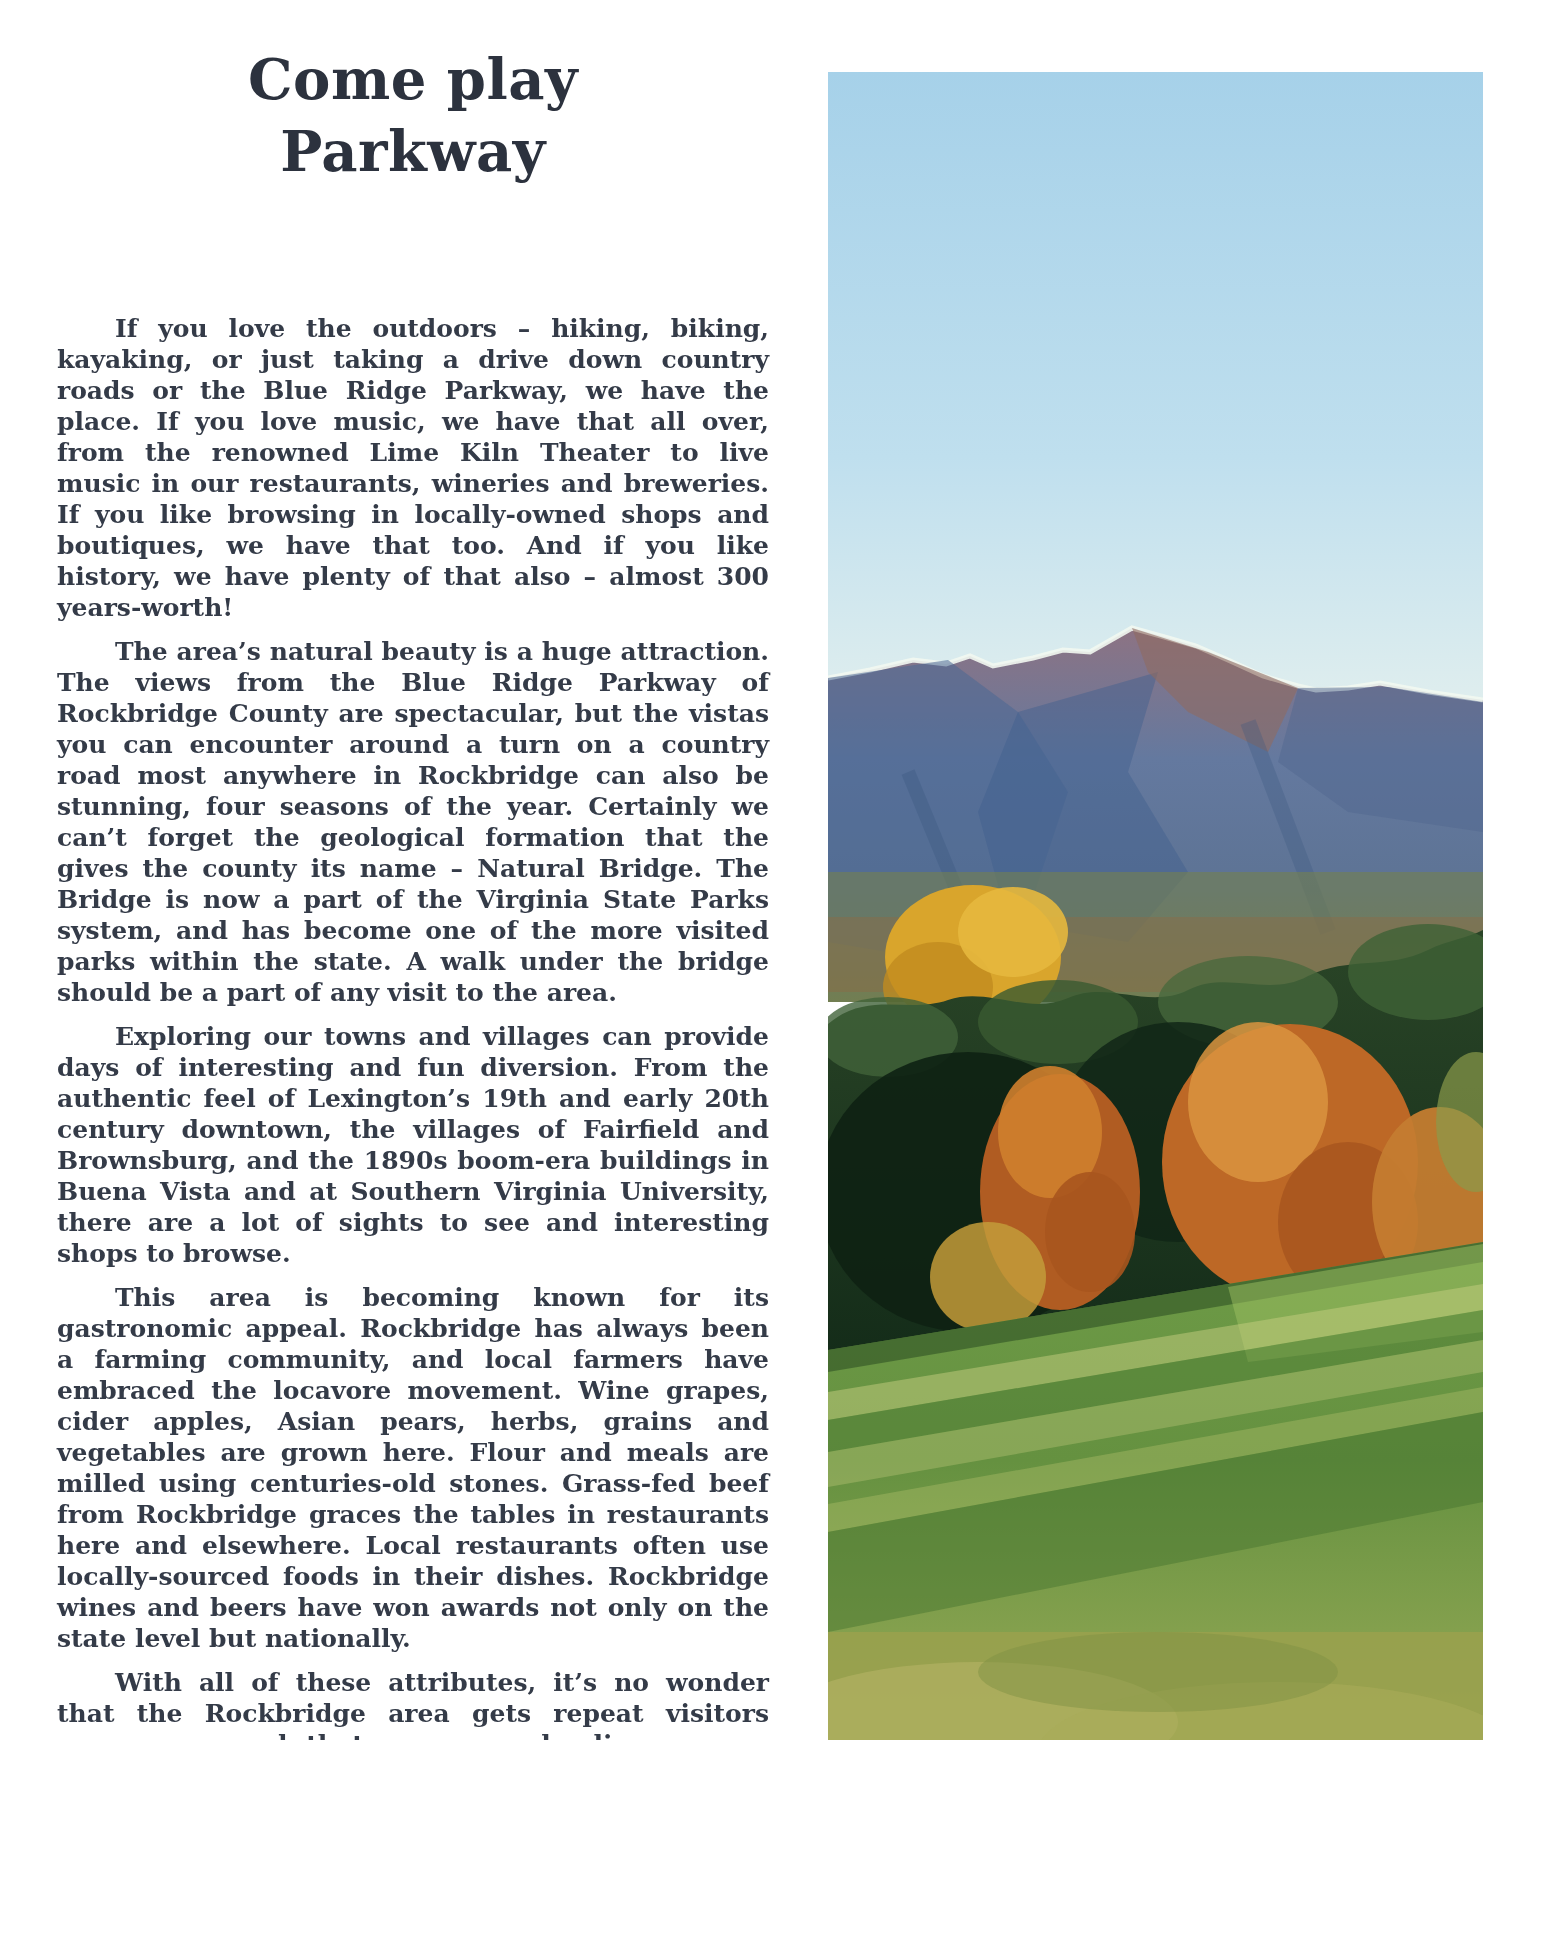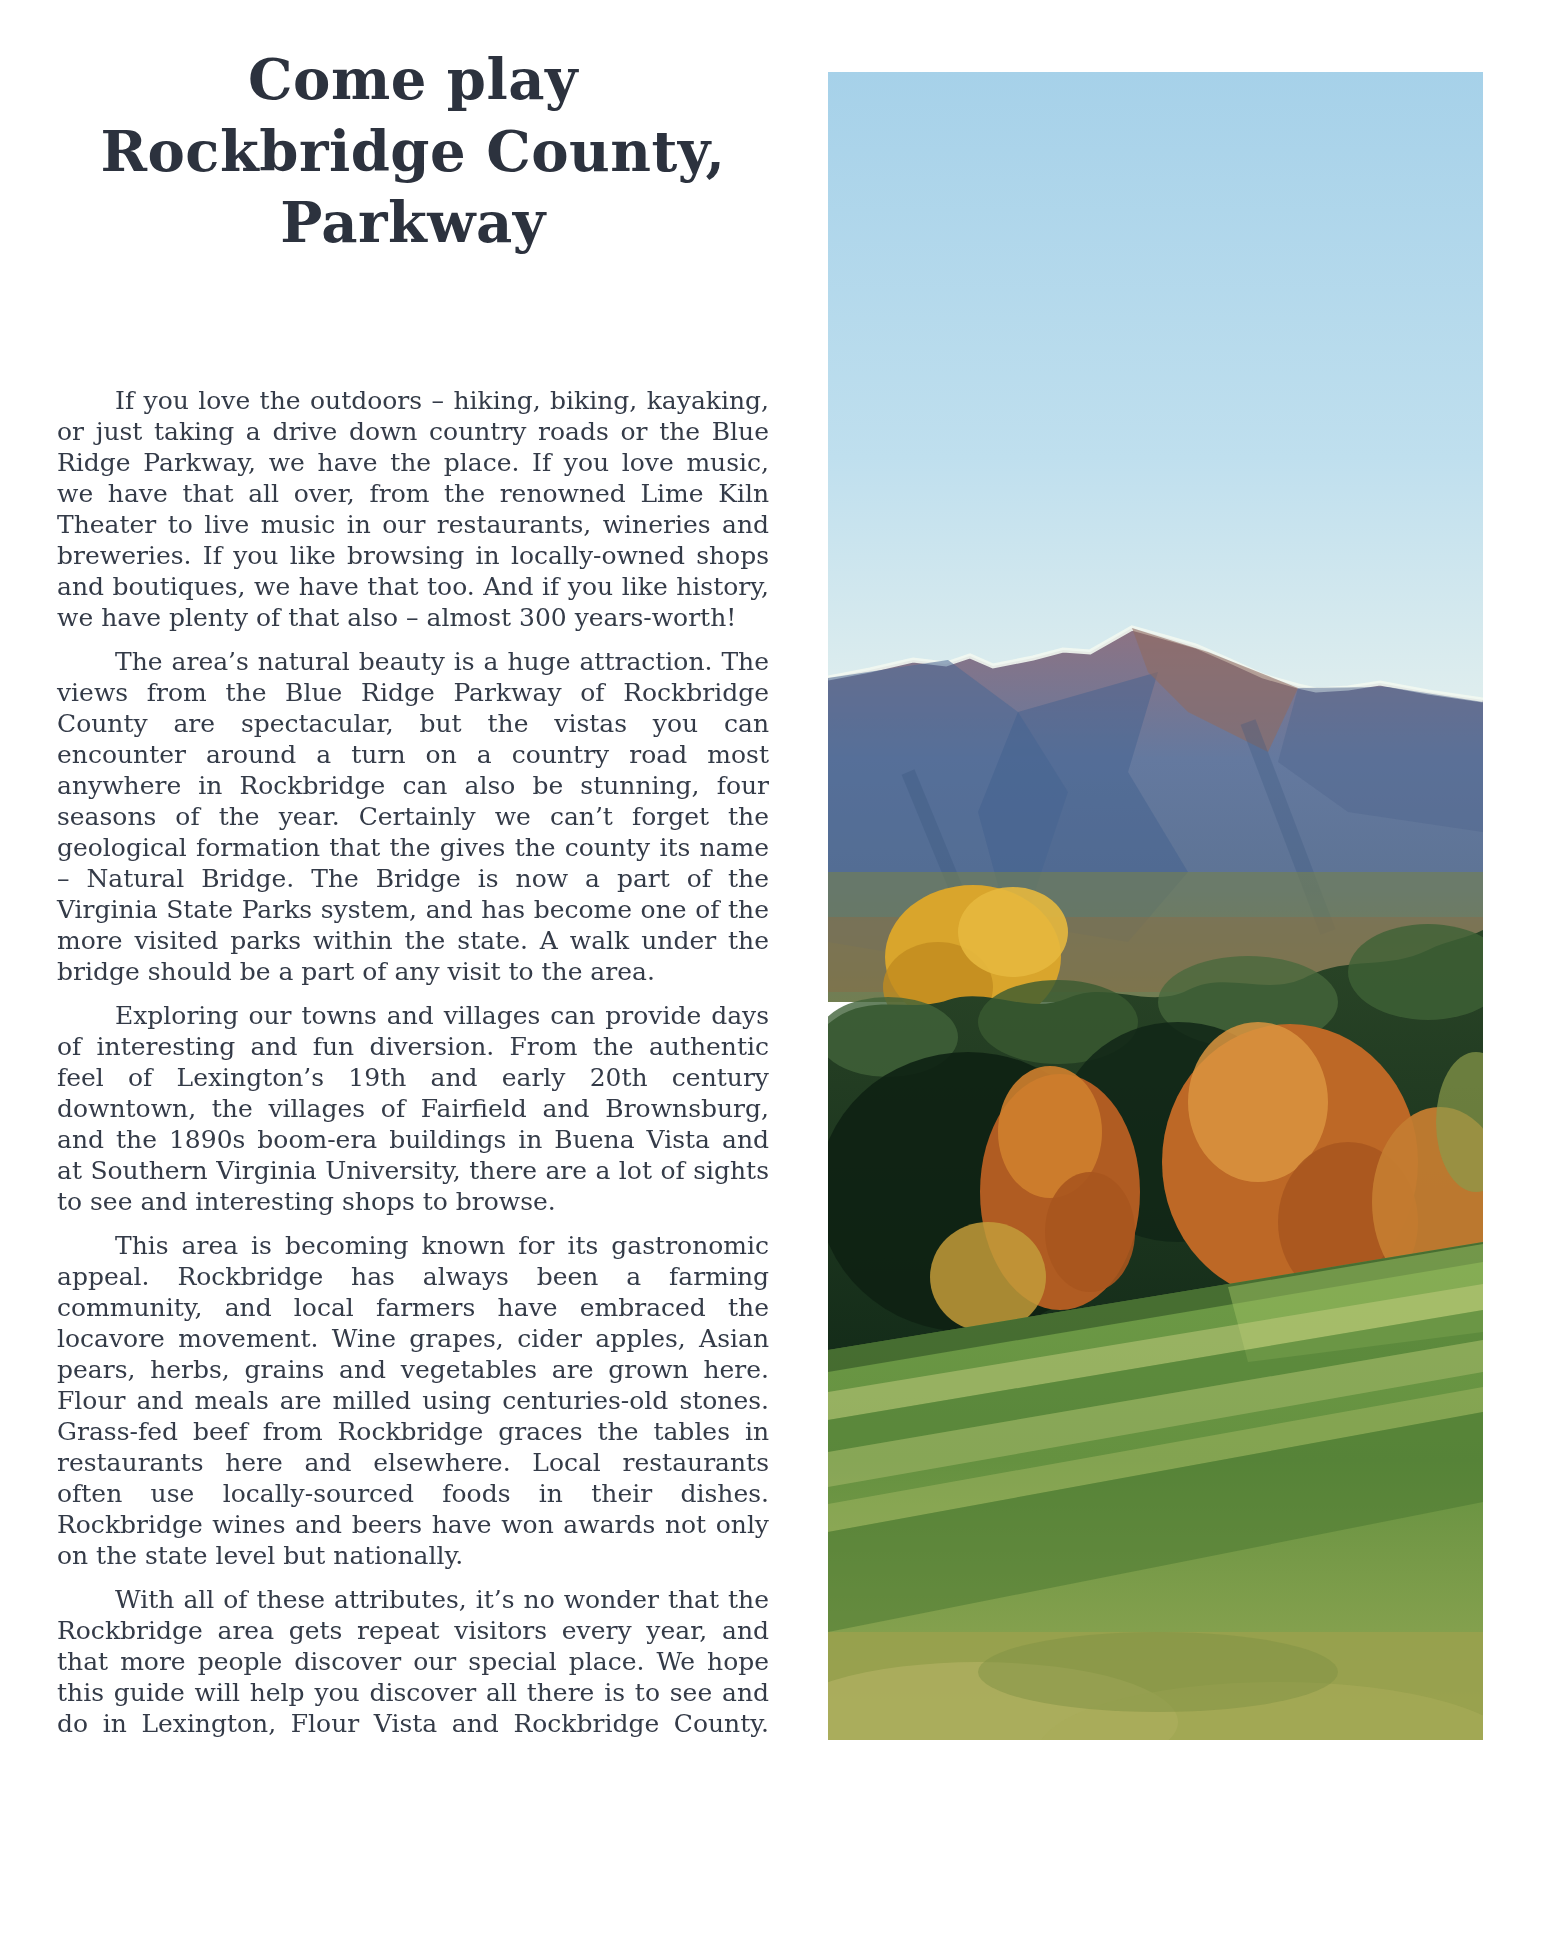--- a/index.html
+++ b/index.html
@@ -37,20 +37,21 @@
   .article p {
     margin: 0 0 13px 0;
     font-size: 25px;
     line-height: 31px;
     text-align: justify;
     text-justify: inter-word;
     text-indent: 58px;
     hyphens: auto;
     -webkit-hyphens: auto;
     color: #343b48;
+    font-weight: bold;
   }
   
   #photo {
     position: absolute;
     left: 828px;
     top: 72px;
     width: 655px;
     height: 1716px;
     margin: 0;
     padding: 0;
@@ -92,21 +93,20 @@
   }
 </style>
 </head>
 <body>
 
 <div id="page">
 
   <div id="text-col">
     <h1 class="page-title">
       <span>Come play</span>
-      <span>Rockbridge County,</span>
       <span>Parkway</span>
     </h1>
     <div class="article">
       <p>If you love the outdoors – hiking, biking, kayaking, or just taking a drive down country roads or the Blue Ridge Parkway, we have the place. If you love music, we have that all over, from the renowned Lime Kiln Theater to live music in our restaurants, wineries and breweries. If you like browsing in locally-owned shops and boutiques, we have that too. And if you like history, we have plenty of that also – almost 300 years-worth!</p>
       <p>The area’s natural beauty is a huge attraction. The views from the Blue Ridge Parkway of Rockbridge County are spectacular, but the vistas you can encounter around a turn on a country road most anywhere in Rockbridge can also be stunning, four seasons of the year. Certainly we can’t forget the geological formation that the gives the county its name – Natural Bridge. The Bridge is now a part of the Virginia State Parks system, and has become one of the more visited parks within the state. A walk under the bridge should be a part of any visit to the area.</p>
       <p>Exploring our towns and villages can provide days of interesting and fun diversion. From the authentic feel of Lexington’s 19th and early 20th century downtown, the villages of Fairfield and Brownsburg, and the 1890s boom-era buildings in Buena Vista and at Southern Virginia University, there are a lot of sights to see and interesting shops to browse.</p>
       <p>This area is becoming known for its gastronomic appeal. Rockbridge has always been a farming community, and local farmers have embraced the locavore movement. Wine grapes, cider apples, Asian pears, herbs, grains and vegetables are grown here. Flour and meals are milled using centuries-old stones. Grass-fed beef from Rockbridge graces the tables in restaurants here and elsewhere. Local restaurants often use locally-sourced foods in their dishes. Rockbridge wines and beers have won awards not only on the state level but nationally.</p>
       <p>With all of these attributes, it’s no wonder that the Rockbridge area gets repeat visitors every year, and that more people discover our special place. We hope this guide will help you discover all there is to see and do in Lexington, Flour Vista and Rockbridge County. Come and see us!</p>
     </div>
   </div>

